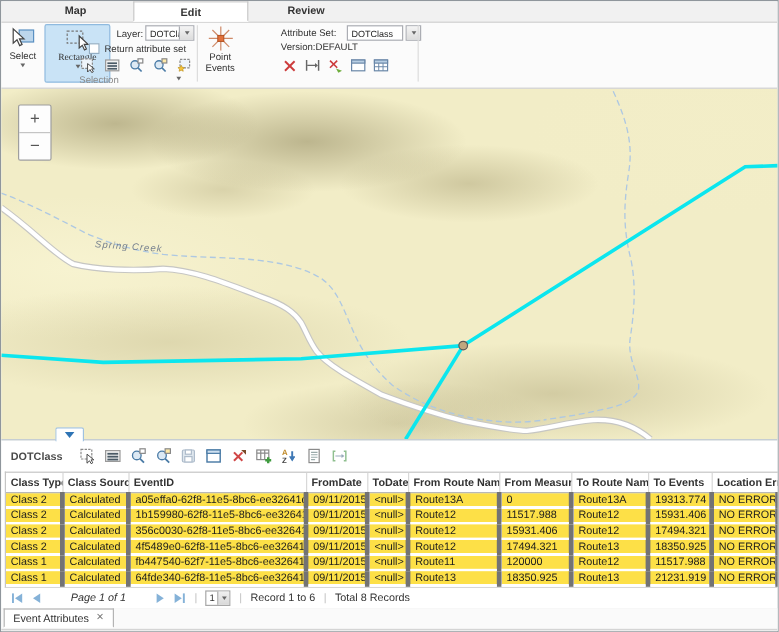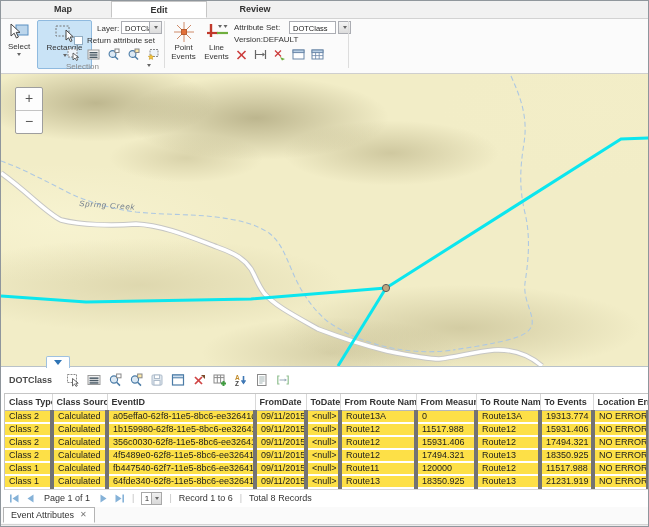--- a/index.html
+++ b/index.html
@@ -93,21 +93,21 @@
       <span>
         <svg width="24" height="20" viewBox="0 0 24 20" style="margin:2px auto 0;">
           <rect x="9" y="3" width="12" height="10" fill="#bcd6ec" stroke="#5a90c2" stroke-width="1"></rect>
           <path d="M4,2 L4,14 L7.2,11.2 L9.4,16 L11.4,15 L9.2,10.4 L13,10.4 Z" fill="#fff" stroke="#444" stroke-width="1"></path>
         </svg>
       </span>
       <span class="lbl">Select</span>
       <div class="tri-dn sm" style="margin:2px auto 0;"></div>
     </div>
 
-    <div class="bigbtn hl" style="left:36px;width:55px;">
+    <div class="bigbtn hl" style="left:36px;width:55px;font-family:Liberation Serif, serif;">
       <span>
         <svg width="24" height="20" viewBox="0 0 24 20" style="margin:2px auto 0;">
           <rect x="3" y="3" width="13" height="10" fill="none" stroke="#777" stroke-width="1" stroke-dasharray="2,1.5"></rect>
           <path d="M13,7 L13,17 L15.6,14.8 L17.4,18.6 L19,17.8 L17.2,14 L20.4,14 Z" fill="#fff" stroke="#444" stroke-width="1"></path>
         </svg>
       </span>
       <span class="lbl">Rectangle</span>
       <div class="tri-dn sm" style="margin:2px auto 0;"></div>
     </div>
 
@@ -171,32 +171,20 @@
               <line x1="1" y1="11" x2="21" y2="11"></line>
             <line x1="4" y1="4" x2="18" y2="18"></line>
               <line x1="18" y1="4" x2="4" y2="18"></line>
           </g>
           <rect x="8.5" y="8.5" width="5" height="5" fill="#e2703a" stroke="#b04f1e" stroke-width=".8"></rect>
         </svg>
       </span>
       <span class="lbl" style="width:31px;">Point Events</span>
     </div>
 
-    <div class="bigbtn" style="left:200px;width:31px;">
-      <span>
-        <svg width="24" height="22" viewBox="0 0 24 22" style="margin:1px auto 0;">
-          <line x1="6" y1="3" x2="6" y2="16" stroke="#c0392b" stroke-width="2.4"></line>
-          <line x1="2" y1="12" x2="13" y2="12" stroke="#c0392b" stroke-width="2.2"></line>
-          <line x1="12" y1="12" x2="23" y2="12" stroke="#6fae3e" stroke-width="2.2"></line>
-          <path d="M13,4 l4,0 -2,3 Z" fill="#666"></path>
-            <path d="M18.5,4 l4,0 -2,3 Z" fill="#666"></path>
-        </svg>
-      </span>
-      <span class="lbl" style="width:31px;">Line Events</span>
-    </div>
 
     <span class="rlabel" style="left:233px;top:5px;">Attribute Set:</span>
     <div class="dropdn" style="left:288px;top:3px;width:47px;">
       <span class="val">DOTClass</span>
     </div>
     <div class="dropdn" style="left:337px;top:3px;width:13px;">
       <span class="arr" style="border-left:none;width:13px;">
           <span class="tri-dn sm"></span>
         </span>
     </div>
@@ -479,21 +467,21 @@
         <svg width="11" height="11" viewBox="0 0 11 11">
             <rect x="1" y="1.5" width="1.6" height="8" fill="#85b2d8"></rect>
             <path d="M9.5,1.5 L3.5,5.5 L9.5,9.5 Z" fill="#85b2d8"></path>
           </svg>
       </span>
       <span class="pgbtn">
         <svg width="11" height="11" viewBox="0 0 11 11">
             <path d="M8.5,1.5 L2.5,5.5 L8.5,9.5 Z" fill="#85b2d8"></path>
           </svg>
       </span>
-      <span style="margin:0 3px;">Page 1 of 1</span>
+      <span style="margin:0 18px;font-style:italic;">Page 1 of 1</span>
       <span class="pgbtn">
         <svg width="11" height="11" viewBox="0 0 11 11">
             <path d="M2.5,1.5 L8.5,5.5 L2.5,9.5 Z" fill="#85b2d8"></path>
           </svg>
       </span>
       <span class="pgbtn">
         <svg width="11" height="11" viewBox="0 0 11 11">
             <path d="M1.5,1.5 L7.5,5.5 L1.5,9.5 Z" fill="#85b2d8"></path>
             <rect x="8.4" y="1.5" width="1.6" height="8" fill="#85b2d8"></rect>
           </svg>

